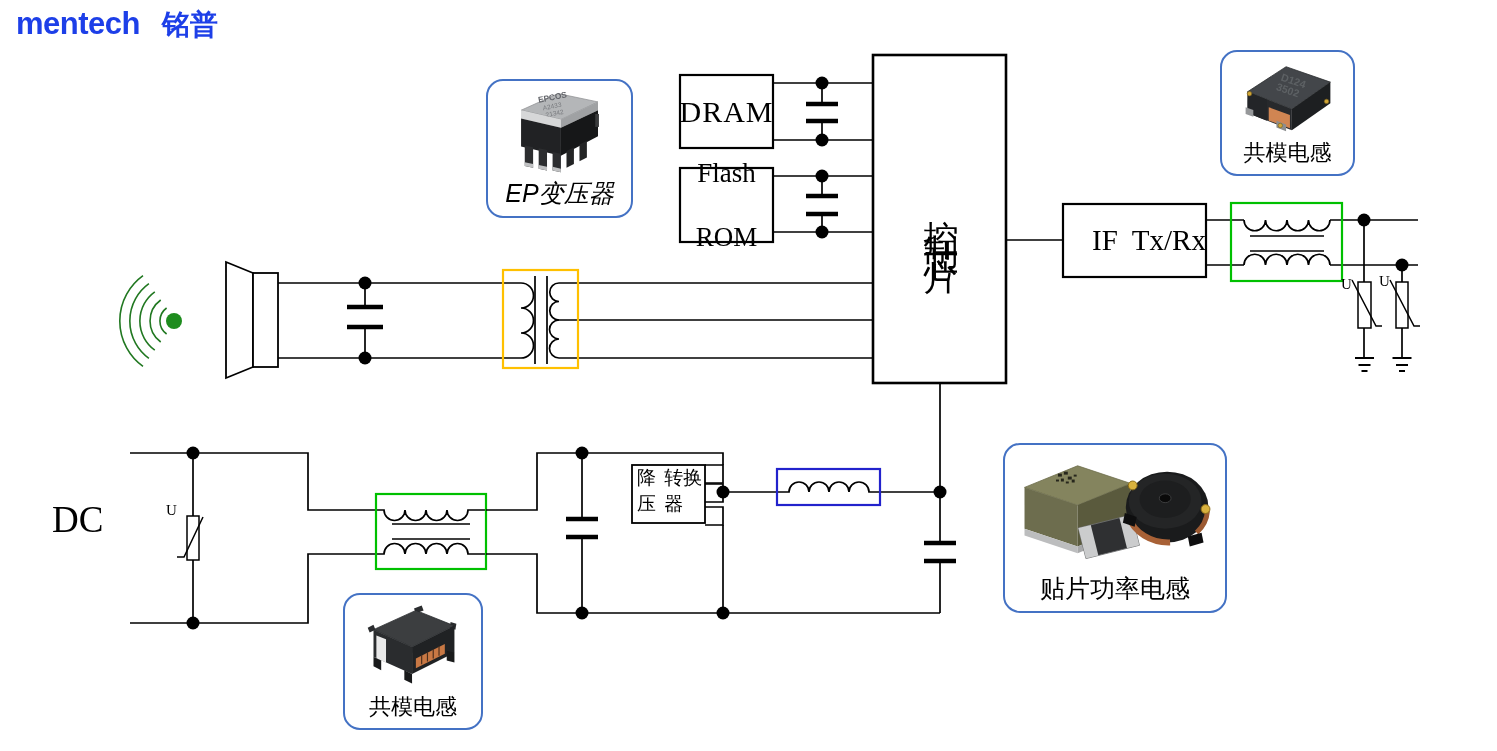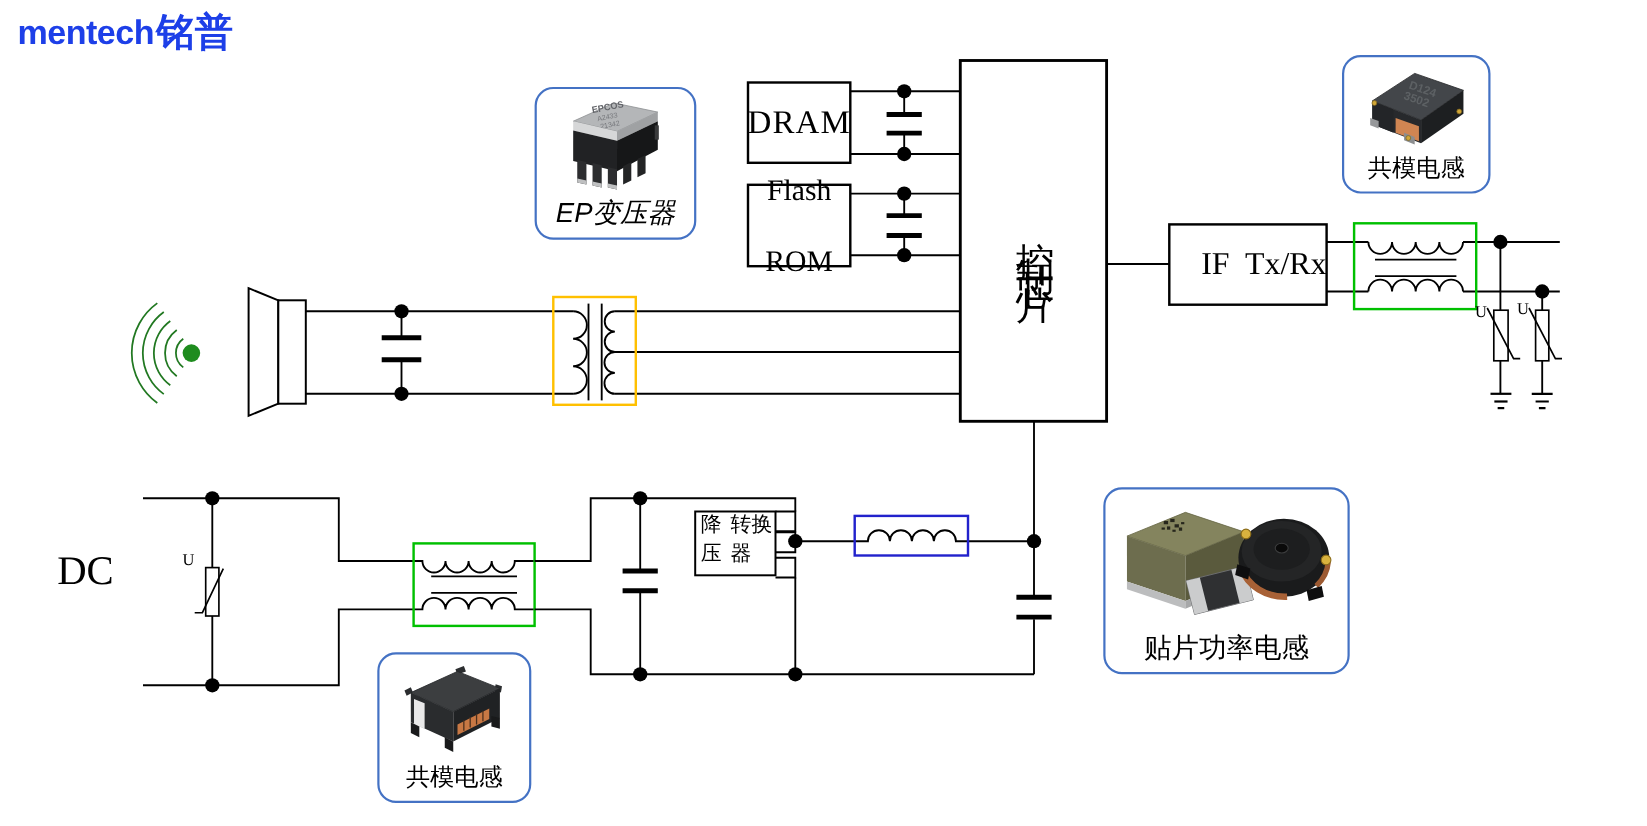--- a/index.html
+++ b/index.html
@@ -1,23 +1,23 @@
 <!DOCTYPE html>
 <html><head>
 <meta charset="utf-8">
 <style>
   html,body{margin:0;padding:0;background:#fff;}
   .stage{position:relative;width:1497px;height:751px;background:#ffffff;overflow:hidden;
          font-family:"Liberation Sans","DejaVu Sans",sans-serif;color:#000;}
   .abs{position:absolute;}
   svg{display:block;}
   
-  .logo{left:16px;top:6px;display:flex;align-items:center;gap:2px;}
+  .logo{left:16px;top:6px;display:flex;align-items:flex-start;gap:22px;}
   .logo-latin{font-size:31px;font-weight:800;color:#1d3fe8;letter-spacing:-0.5px;}
-  .logo-cjk{font-size:35px;font-weight:700;color:#1d3fe8;}
+  .logo-cjk{font-size:28px;font-weight:700;color:#1d3fe8;}
   
   .lbl{position:absolute;display:flex;align-items:center;justify-content:center;
        font-family:"Liberation Serif","DejaVu Serif",serif;color:#000;}
   .lbl-dram{left:680px;top:75px;width:93px;height:73px;font-size:30px;letter-spacing:1px;border-radius:14px;}
   .lbl-flash{left:680px;top:168px;width:93px;height:74px;font-size:27px;line-height:33px;
              flex-direction:column;text-align:center;gap:31px;}
   .lbl-chip{left:873px;top:55px;width:133px;height:328px;}
   .lbl-chip span{writing-mode:vertical-rl;text-orientation:upright;font-size:35px;letter-spacing:13px;}
   .lbl-if{left:1063px;top:204px;width:172px;height:73px;font-size:29px;white-space:pre;}
   .lbl-buck{left:632px;top:465px;width:73px;height:58px;font-size:19px;line-height:26px;

